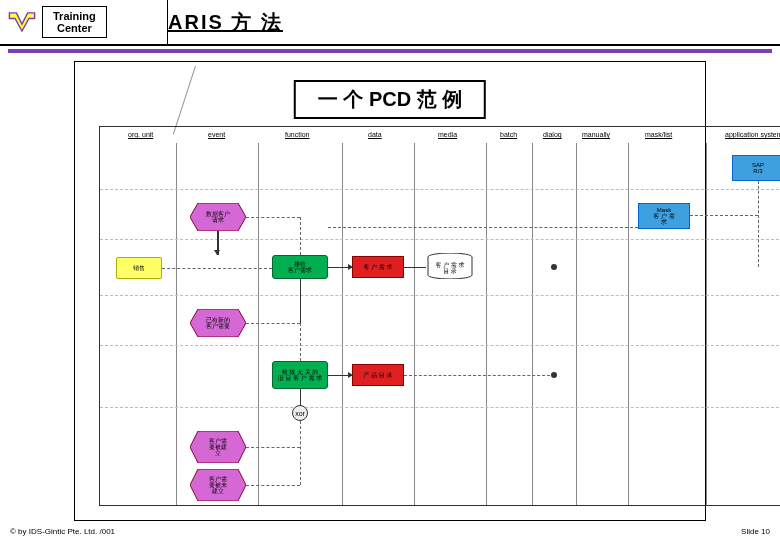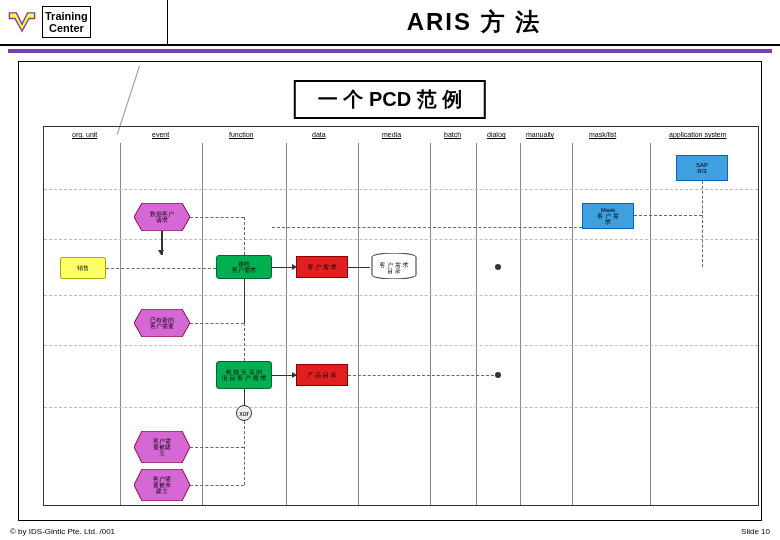--- a/index.html
+++ b/index.html
@@ -1,29 +1,29 @@
 <!DOCTYPE html>
 <html><head>
 <meta charset="utf-8">
 <style>
   * { box-sizing: border-box; margin: 0; padding: 0; }
   body { font-family: Arial, sans-serif; background: #fff; width: 780px; height: 540px; position: relative; overflow: hidden; }
 
   .topbar { display: flex; align-items: center; height: 46px; border-bottom: 2px solid #000; position: relative; }
   .logo { width: 28px; height: 22px; position: relative; }
   .logo svg { width: 100%; height: 100%; }
-  .tc-box { border: 1.5px solid #000; padding: 3px 2px; font-size: 11px; font-weight: bold; text-align: center; line-height: 1.1; }
+  .tc-box { border: 1.5px solid #000; padding: 3px 10px; font-size: 11px; font-weight: bold; text-align: center; line-height: 1.1; }
   .tc-wrap { display: flex; align-items: center; gap: 6px; margin-left: 8px; width: 160px; border-right: 1.5px solid #000; height: 100%; padding-right: 8px;}
-  .title { flex: 1; text-align: center; font-size: 24px; font-weight: bold; letter-spacing: 2px; }
+  .title { flex: 1; font-size: 20px; font-weight: bold; letter-spacing: 2px; text-decoration: underline; }
   .right-wrap { display: flex; align-items: center; gap: 6px; margin-right: 10px; border-left: 1.5px solid #000; height: 100%; padding-left: 8px;}
   .ids { font-size: 11px; font-weight: bold; line-height: 1; }
   .pte { font-size: 8px; }
   .purple-line { height: 4px; background: #7a3fb5; margin: 3px 8px 0 8px; }
 
-  .slide-body { position: relative; width: 744px; height: 460px; margin: 8px auto 0 auto; border: 1px solid #000; background: #fff; }
+  .slide-body { position: relative; width: 632px; height: 460px; margin: 8px auto 0 auto; border: 1px solid #000; background: #fff; }
 
   .subtitle-box { position: absolute; left: 50%; top: 18px; transform: translateX(-50%); border: 2px solid #000; background: #fff; padding: 4px 22px; font-size: 20px; font-weight: bold; }
 
   .diagram-frame { position: absolute; left: 24px; top: 64px; width: 716px; height: 380px; border: 1px solid #333; }
 
   .colhead { position: absolute; top: 4px; font-size: 7px; text-decoration: underline; white-space: nowrap; }
   .lane { position: absolute; top: 16px; bottom: 0; width: 0; border-left: 1px solid #888; }
   .dashline { position: absolute; left: 0; right: 0; height: 0; border-top: 1px dashed #bbb; }
 
   .hex { position: absolute; width: 56px; height: 28px; font-size: 6px; display: flex; align-items: center; justify-content: center; text-align: center; line-height: 1; }

